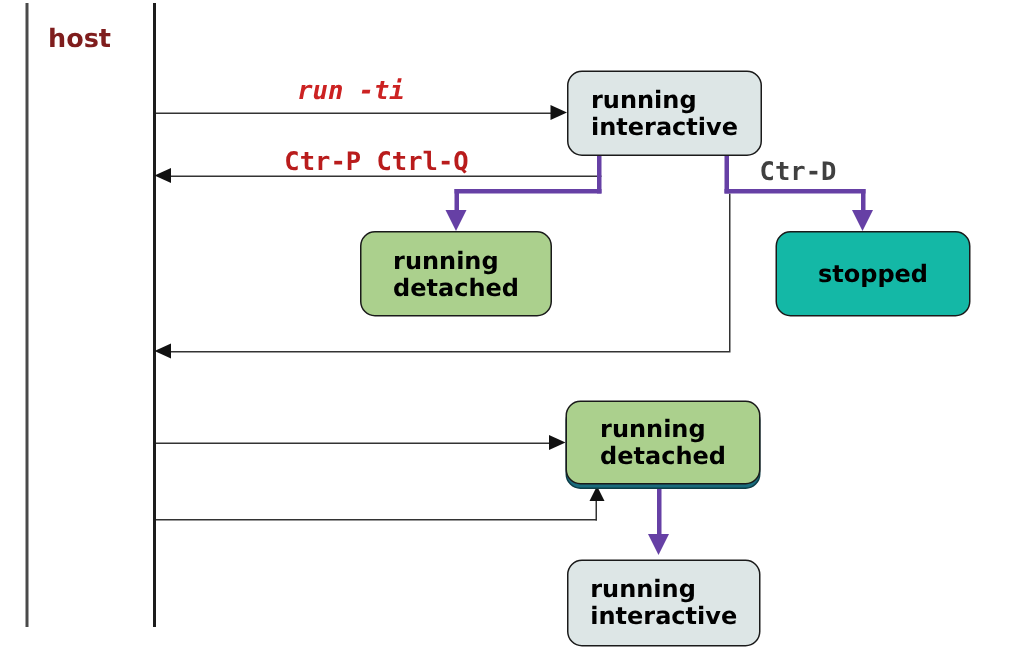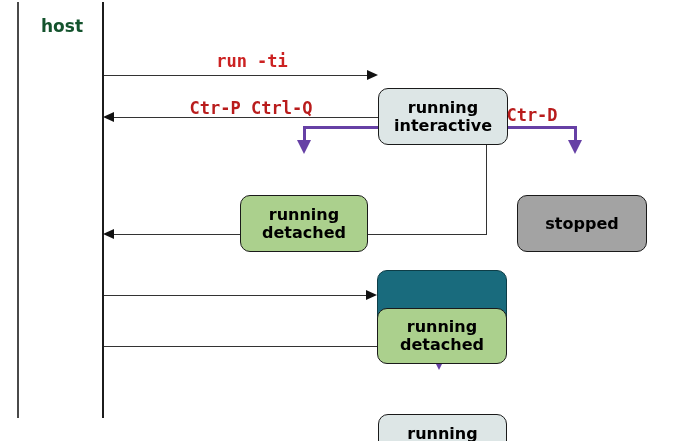--- a/index.html
+++ b/index.html
@@ -6,33 +6,33 @@
   #canvas{
     position:relative;width:674px;height:441px;background:#ffffff;overflow:hidden;
     font-family:"DejaVu Sans","Liberation Sans",sans-serif;
   }
   
   .lifeline{position:absolute;top:2px;height:416px;width:2px;}
   .lifeline.left{left:17px;background:#4a4a4a;}
   .lifeline.right{left:102px;background:#1c1c1c;}
   
   .host-label{
-    position:absolute;left:32px;top:16px;width:60px;text-align:center;
-    font-weight:bold;font-size:17px;color:#14532d;
+    position:absolute;left:32px;top:16px;width:60px;
+    font-weight:bold;font-size:17px;color:#7f1d1d;
   }
   
   .state{
     position:absolute;border:1.6px solid #1a1a1a;border-radius:10px;
-    display:flex;align-items:center;justify-content:center;text-align:center;
+    display:flex;align-items:center;justify-content:center;
     font-weight:bold;font-size:16px;line-height:1.12;color:#000;
-    white-space:pre-line;box-sizing:border-box;z-index:3;margin-top:41px;
+    white-space:pre-line;box-sizing:border-box;z-index:3;
   }
   .fill-gray{background:#dde6e6;}
   .fill-green{background:#abd08d;}
-  .fill-pink{background:#a3a3a3;}
+  .fill-pink{background:#14b8a6;}
   .state.b1{left:378px;top:47px;width:130px;height:57px;}
   .state.b2{left:240px;top:154px;width:128px;height:57px;}
   .state.b3{left:517px;top:154px;width:130px;height:57px;}
   .state.b4{left:377px;top:267px;width:130px;height:56px;}
   .state.b5{left:378px;top:373px;width:129px;height:58px;}
   .shadow-box{
     position:absolute;left:377px;top:270px;width:130px;height:56px;
     background:#196b7d;border:1.6px solid #0d3d47;border-radius:10px;
     box-sizing:border-box;z-index:2;
   }
@@ -49,34 +49,34 @@
   .ah.up{border-left:5px solid transparent;border-right:5px solid transparent;border-bottom:10px solid #111;}
   .ah.pdown{border-left:7px solid transparent;border-right:7px solid transparent;border-top:14px solid #6640a5;z-index:3;}
   
   .edge-label{
     position:absolute;width:180px;text-align:center;
     font-family:"DejaVu Sans Mono","Liberation Mono",monospace;
     font-weight:bold;font-size:17px;letter-spacing:0px;z-index:4;
   }
   .lbl-red{color:#cc2222;}
   .lbl-green{color:#b91c1c;}
-  .lbl-dpurple{color:#b91c1c;}
+  .lbl-dpurple{color:#404040;}
 </style>
 </head>
 <body>
 
 <div id="canvas">
 
   <div class="lifeline left"></div>
   <div class="lifeline right"></div>
   <div class="host-label">host</div>
 
   <div class="hline" style="left:104px;top:75px;width:265px;"></div>
   <div class="ah right" style="left:367px;top:70px;"></div>
-  <div class="edge-label lbl-red" style="left:162px;top:51px;">run -ti</div>
+  <div class="edge-label lbl-red" style="left:144px;top:51px;font-style:italic;">run -ti</div>
 
   <div class="hline" style="left:112px;top:117px;width:289px;"></div>
   <div class="ah left" style="left:103px;top:112px;"></div>
   <div class="edge-label lbl-green" style="left:161px;top:98px;">Ctr-P Ctrl-Q</div>
 
   <div class="pvline" style="left:398px;top:104px;height:25px;"></div>
   <div class="phline" style="left:303px;top:126px;width:98px;"></div>
   <div class="pvline" style="left:303px;top:126px;height:16px;"></div>
   <div class="ah pdown" style="left:297px;top:140px;"></div>
 

